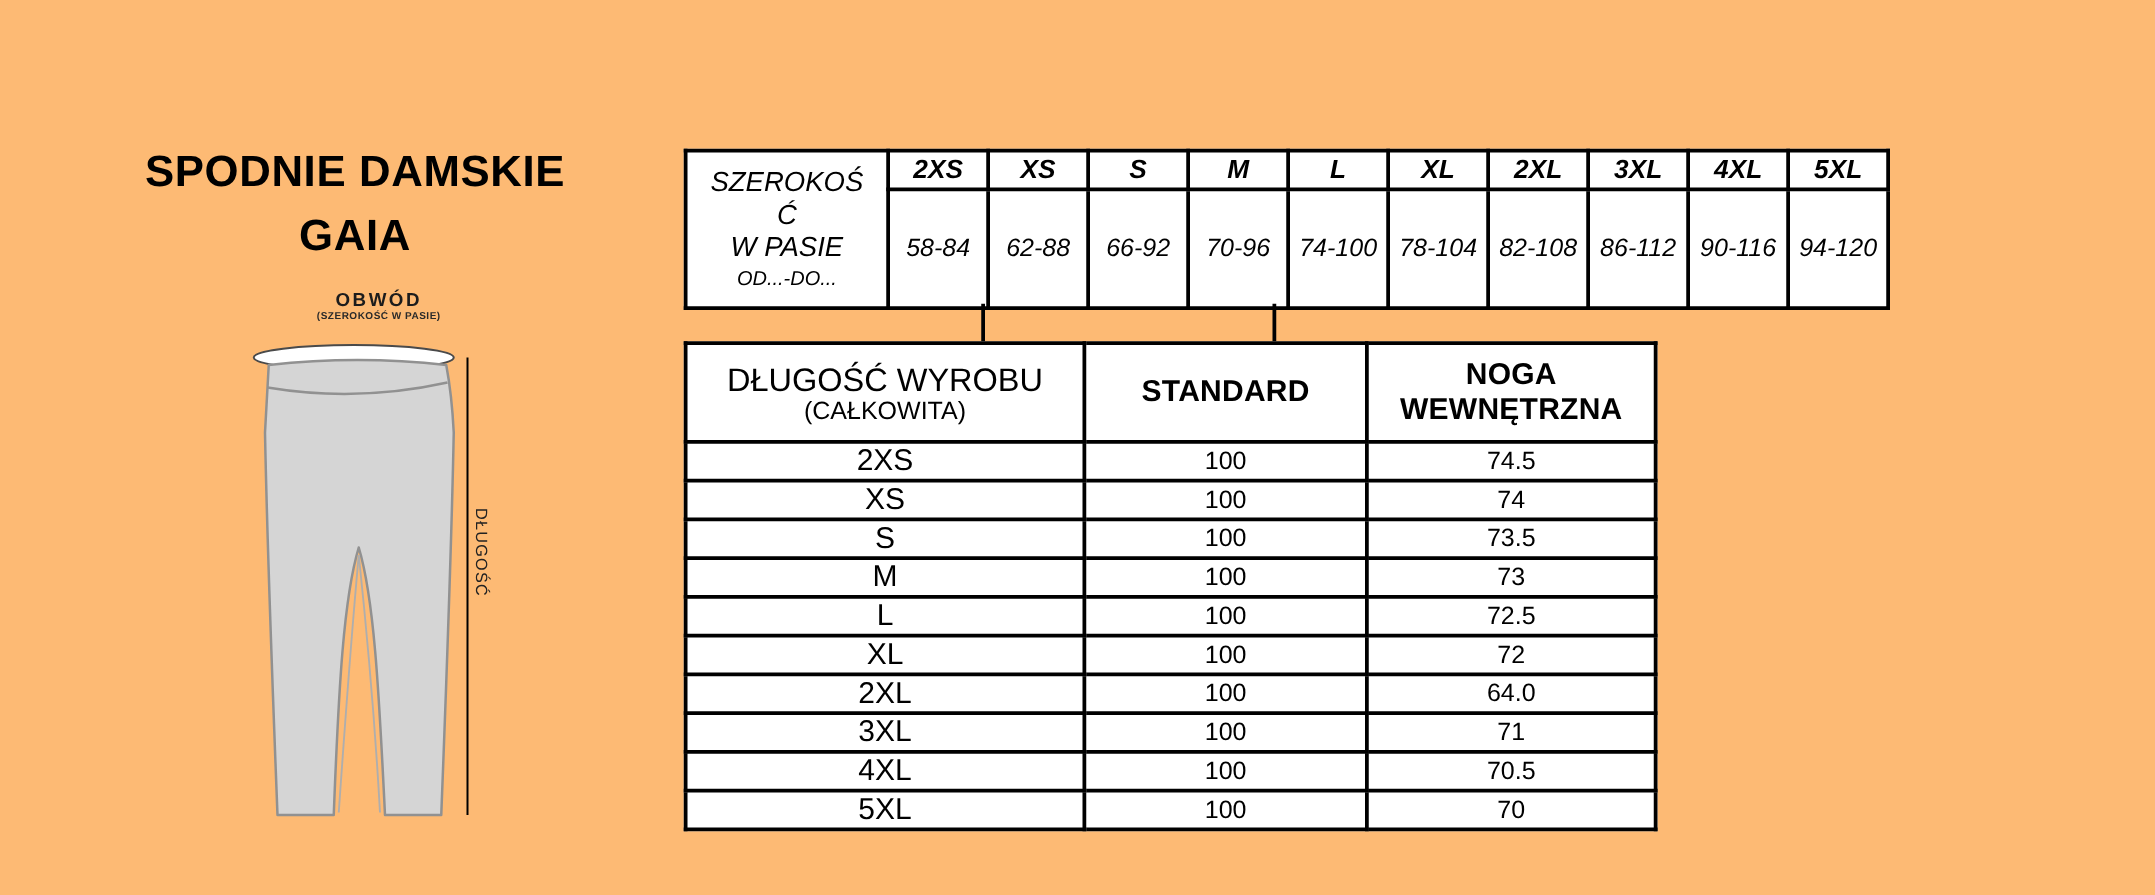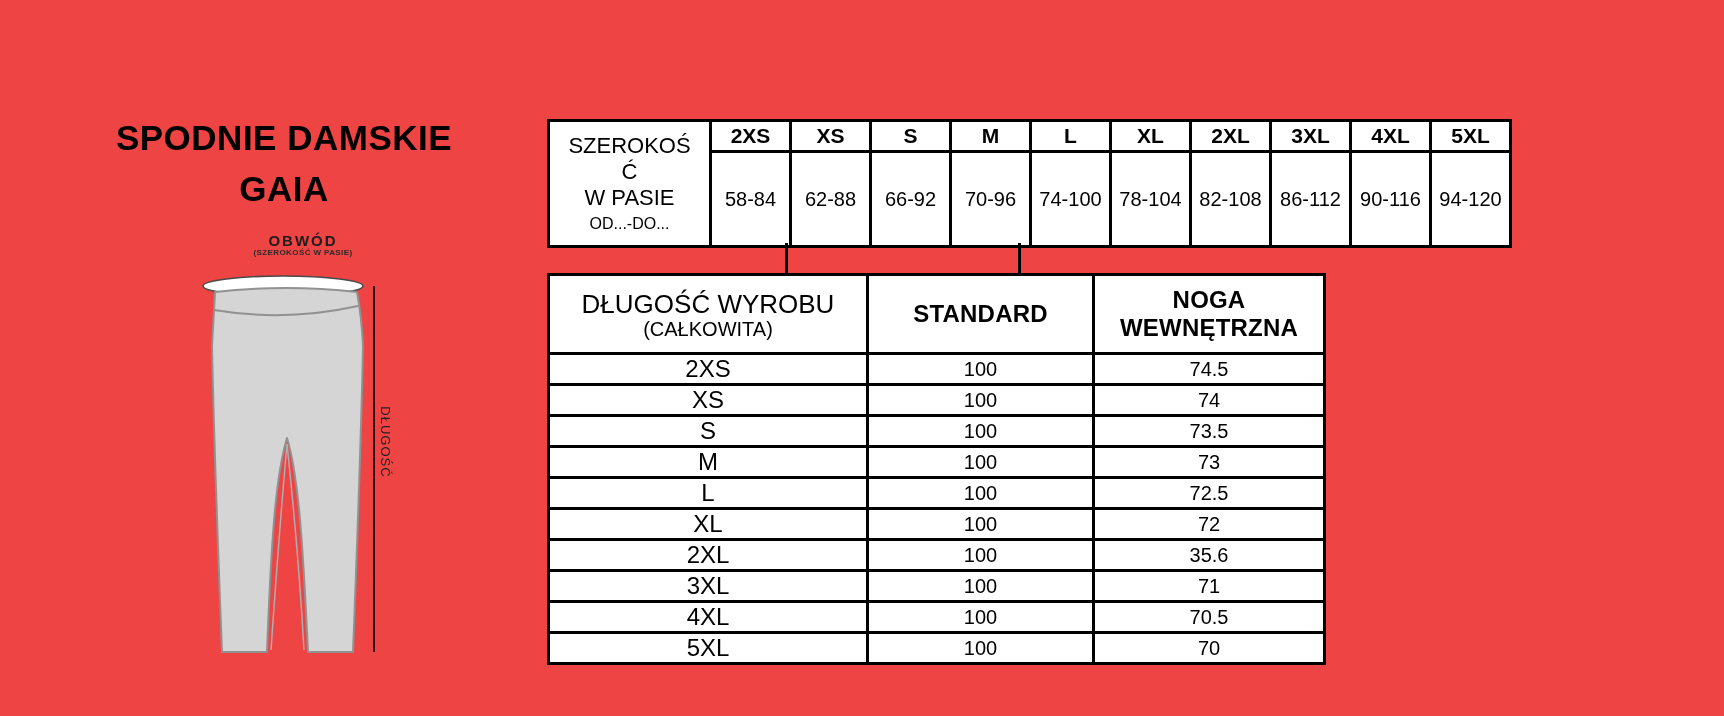--- a/index.html
+++ b/index.html
@@ -1,17 +1,17 @@
 <!DOCTYPE html>
 <html><head>
 <meta charset="utf-8">
 <style>
   html,body { margin:0; padding:0; background:#fff; }
   .canvas {
-    position:relative; width:1724px; height:716px; background:#ef4444;
+    position:relative; width:1724px; height:716px; background:#fdba74;
     font-family:"Liberation Sans", sans-serif; color:#000; overflow:hidden;
   }
 
   
   .page-title {
     position:absolute; left:284px; top:112px; transform:translateX(-50%);
     text-align:center; font-weight:bold; font-size:35px; line-height:51px;
     white-space:nowrap; letter-spacing:0.5px;
   }
 
@@ -28,21 +28,21 @@
     font-size:13px; color:#222; letter-spacing:1px; white-space:nowrap;
   }
   .pants-svg { position:absolute; left:175px; top:248px; }
 
   
   .waist-table {
     position:absolute; left:547px; top:119px;
     border-collapse:collapse; table-layout:fixed; background:#fff;
   }
   .waist-table td, .waist-table th {
-    border:3px solid #000; text-align:center; vertical-align:middle; padding:0;
+    border:3px solid #000; text-align:center; vertical-align:middle; padding:0;font-style:italic;
   }
   .waist-table th.size-h { width:77px; height:28px; font-size:21px; font-weight:bold; }
   .waist-table td.range-c { height:92px; font-size:20px; font-weight:normal; }
   .label-cell { width:159px; font-weight:normal; }
   .lc-line { font-size:22px; line-height:26px; }
   .lc-sub  { font-size:16px; line-height:20px; margin-top:3px; }
 
   
   .connector { position:absolute; width:3px; height:33px; top:243px; background:#000; }
   .connector.c1 { left:785px; }
@@ -175,21 +175,21 @@
       <td>72.5</td>
     </tr>
     <tr class="data">
       <td class="size-cell">XL</td>
       <td>100</td>
       <td>72</td>
     </tr>
     <tr class="data">
       <td class="size-cell">2XL</td>
       <td>100</td>
-      <td>35.6</td>
+      <td>64.0</td>
     </tr>
     <tr class="data">
       <td class="size-cell">3XL</td>
       <td>100</td>
       <td>71</td>
     </tr>
     <tr class="data">
       <td class="size-cell">4XL</td>
       <td>100</td>
       <td>70.5</td>

